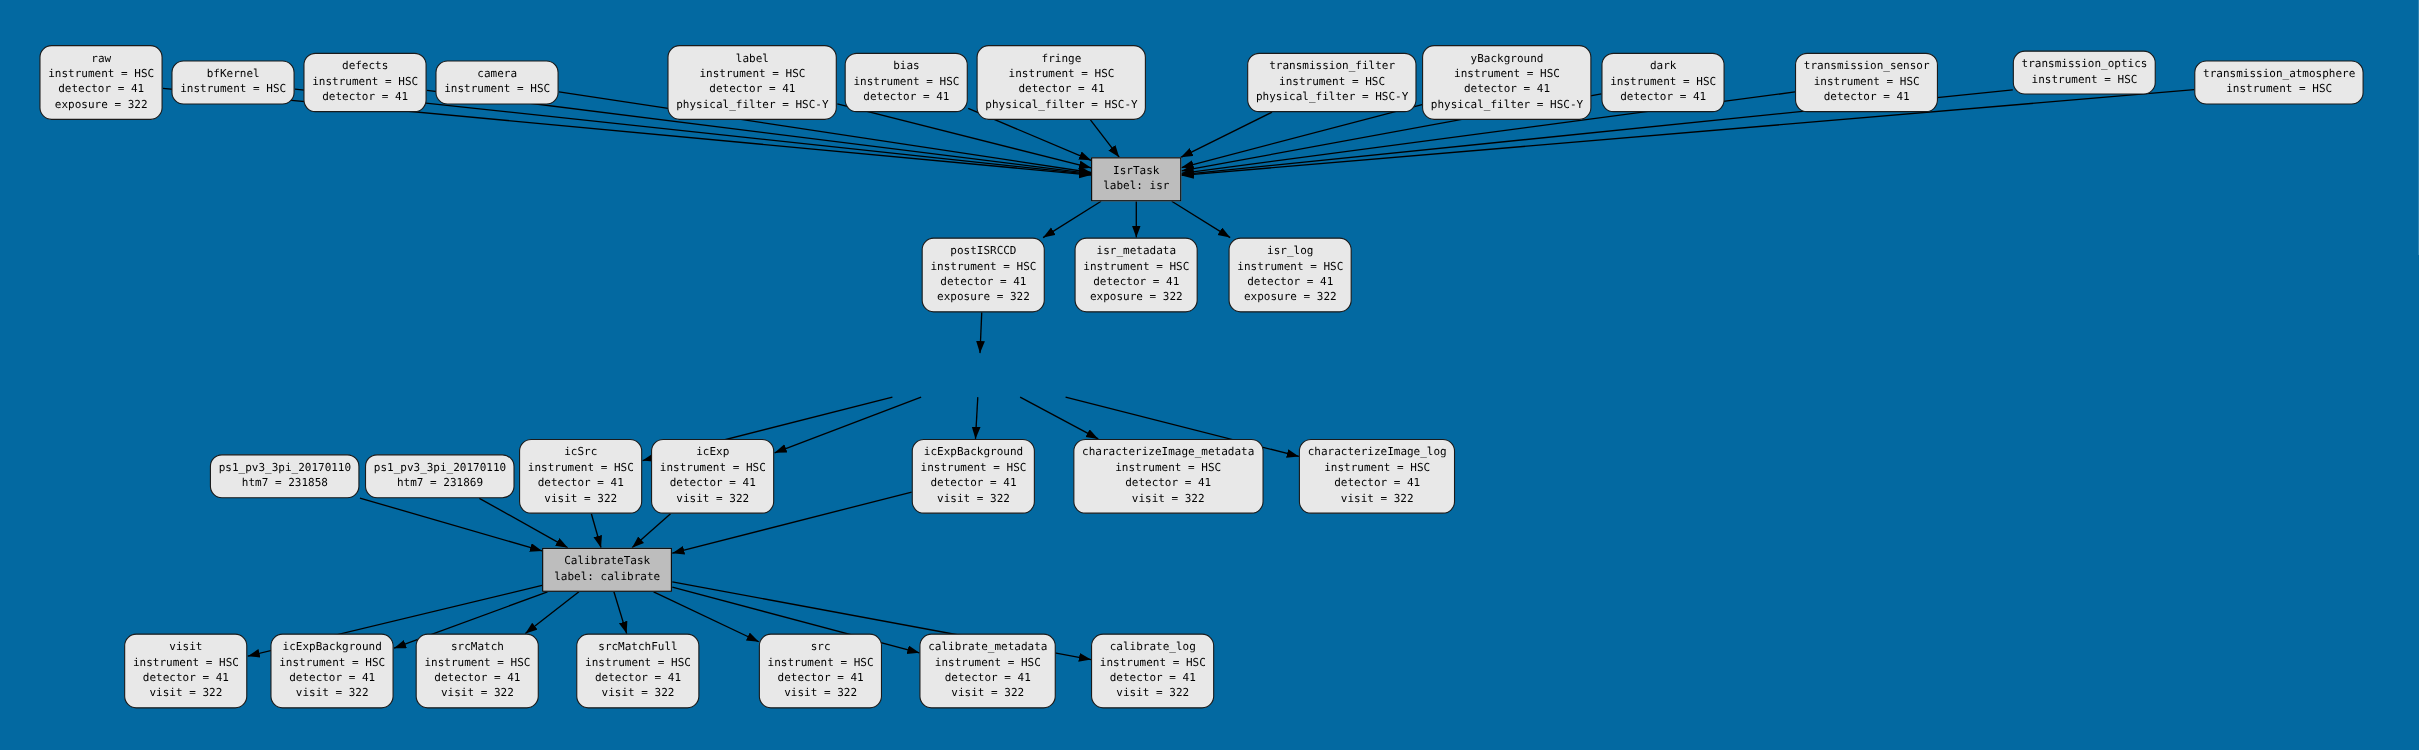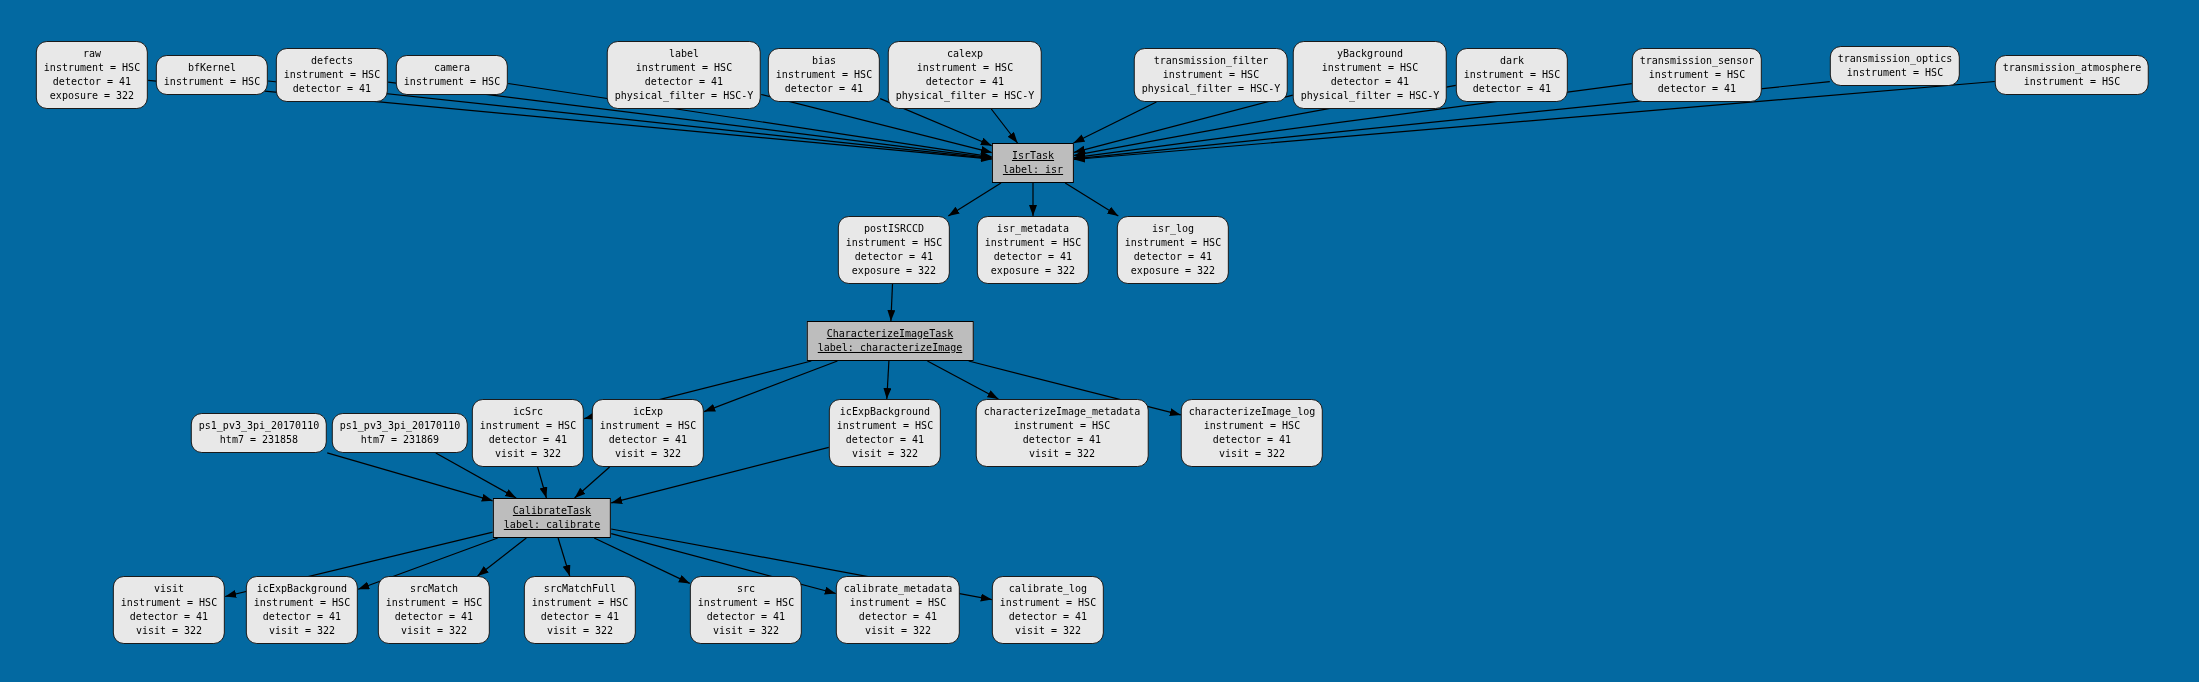--- a/index.html
+++ b/index.html
@@ -30,21 +30,20 @@
   .dataset {
     background: var(--dataset-fill, #e8e8e8);
     border: 1.3px solid var(--dataset-border, #1a1a1a);
     border-radius: 11px;
   }
   .task {
     background: var(--task-fill, #bdbdbd);
     border: 1.6px solid var(--task-border, #000000);
     border-radius: 0;
     padding: 5px 10px;
-    text-decoration: underline;
   }
   .nt, .nl { pointer-events: none; }
 </style>
 </head>
 <body>
 
 <div class="canvas">
   <svg id="edges">
     <defs>
       <marker id="arrow" markerUnits="userSpaceOnUse" markerWidth="12" markerHeight="9" refX="11" refY="4" orient="auto">
@@ -111,21 +110,21 @@
     <div class="nl">instrument = HSC</div>
     <div class="nl">detector = 41</div>
     <div class="nl">physical_filter = HSC-Y</div>
   </div>
   <div class="node dataset" style="left:824px;top:48px">
     <div class="nt">bias</div>
     <div class="nl">instrument = HSC</div>
     <div class="nl">detector = 41</div>
   </div>
   <div class="node dataset" style="left:965px;top:41px">
-    <div class="nt">calexp</div>
+    <div class="nt">fringe</div>
     <div class="nl">instrument = HSC</div>
     <div class="nl">detector = 41</div>
     <div class="nl">physical_filter = HSC-Y</div>
   </div>
   <div class="node dataset" style="left:1211px;top:48px">
     <div class="nt">transmission_filter</div>
     <div class="nl">instrument = HSC</div>
     <div class="nl">physical_filter = HSC-Y</div>
   </div>
   <div class="node dataset" style="left:1370px;top:41px">
@@ -170,24 +169,20 @@
     <div class="nl">detector = 41</div>
     <div class="nl">exposure = 322</div>
   </div>
   <div class="node dataset" style="left:1173px;top:216px">
     <div class="nt">isr_log</div>
     <div class="nl">instrument = HSC</div>
     <div class="nl">detector = 41</div>
     <div class="nl">exposure = 322</div>
   </div>
 
-  <div class="node task" style="left:890px;top:321px">
-    <div class="nt">CharacterizeImageTask</div>
-    <div class="nl">label: characterizeImage</div>
-  </div>
 
   <div class="node dataset" style="left:259px;top:413px">
     <div class="nt">ps1_pv3_3pi_20170110</div>
     <div class="nl">htm7 = 231858</div>
   </div>
   <div class="node dataset" style="left:400px;top:413px">
     <div class="nt">ps1_pv3_3pi_20170110</div>
     <div class="nl">htm7 = 231869</div>
   </div>
   <div class="node dataset" style="left:528px;top:399px">

